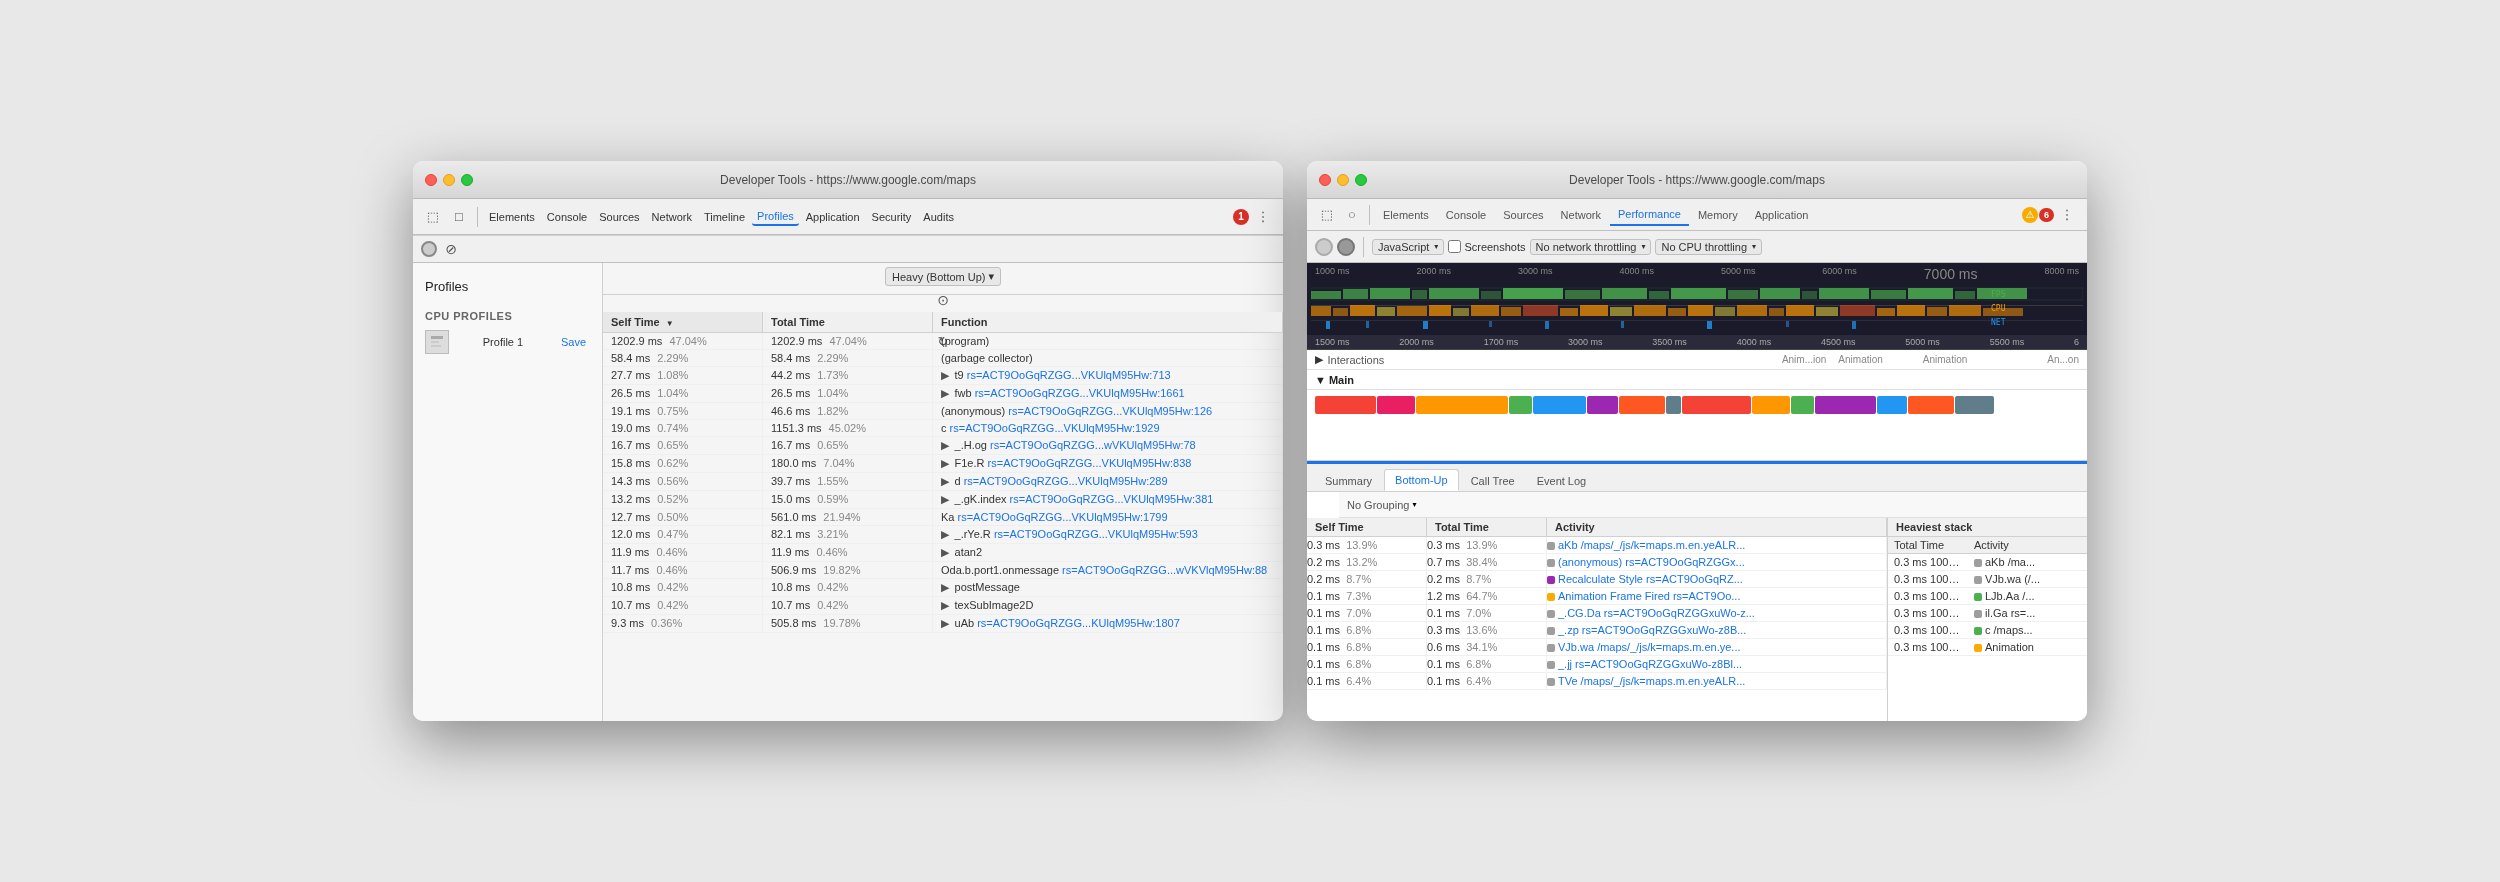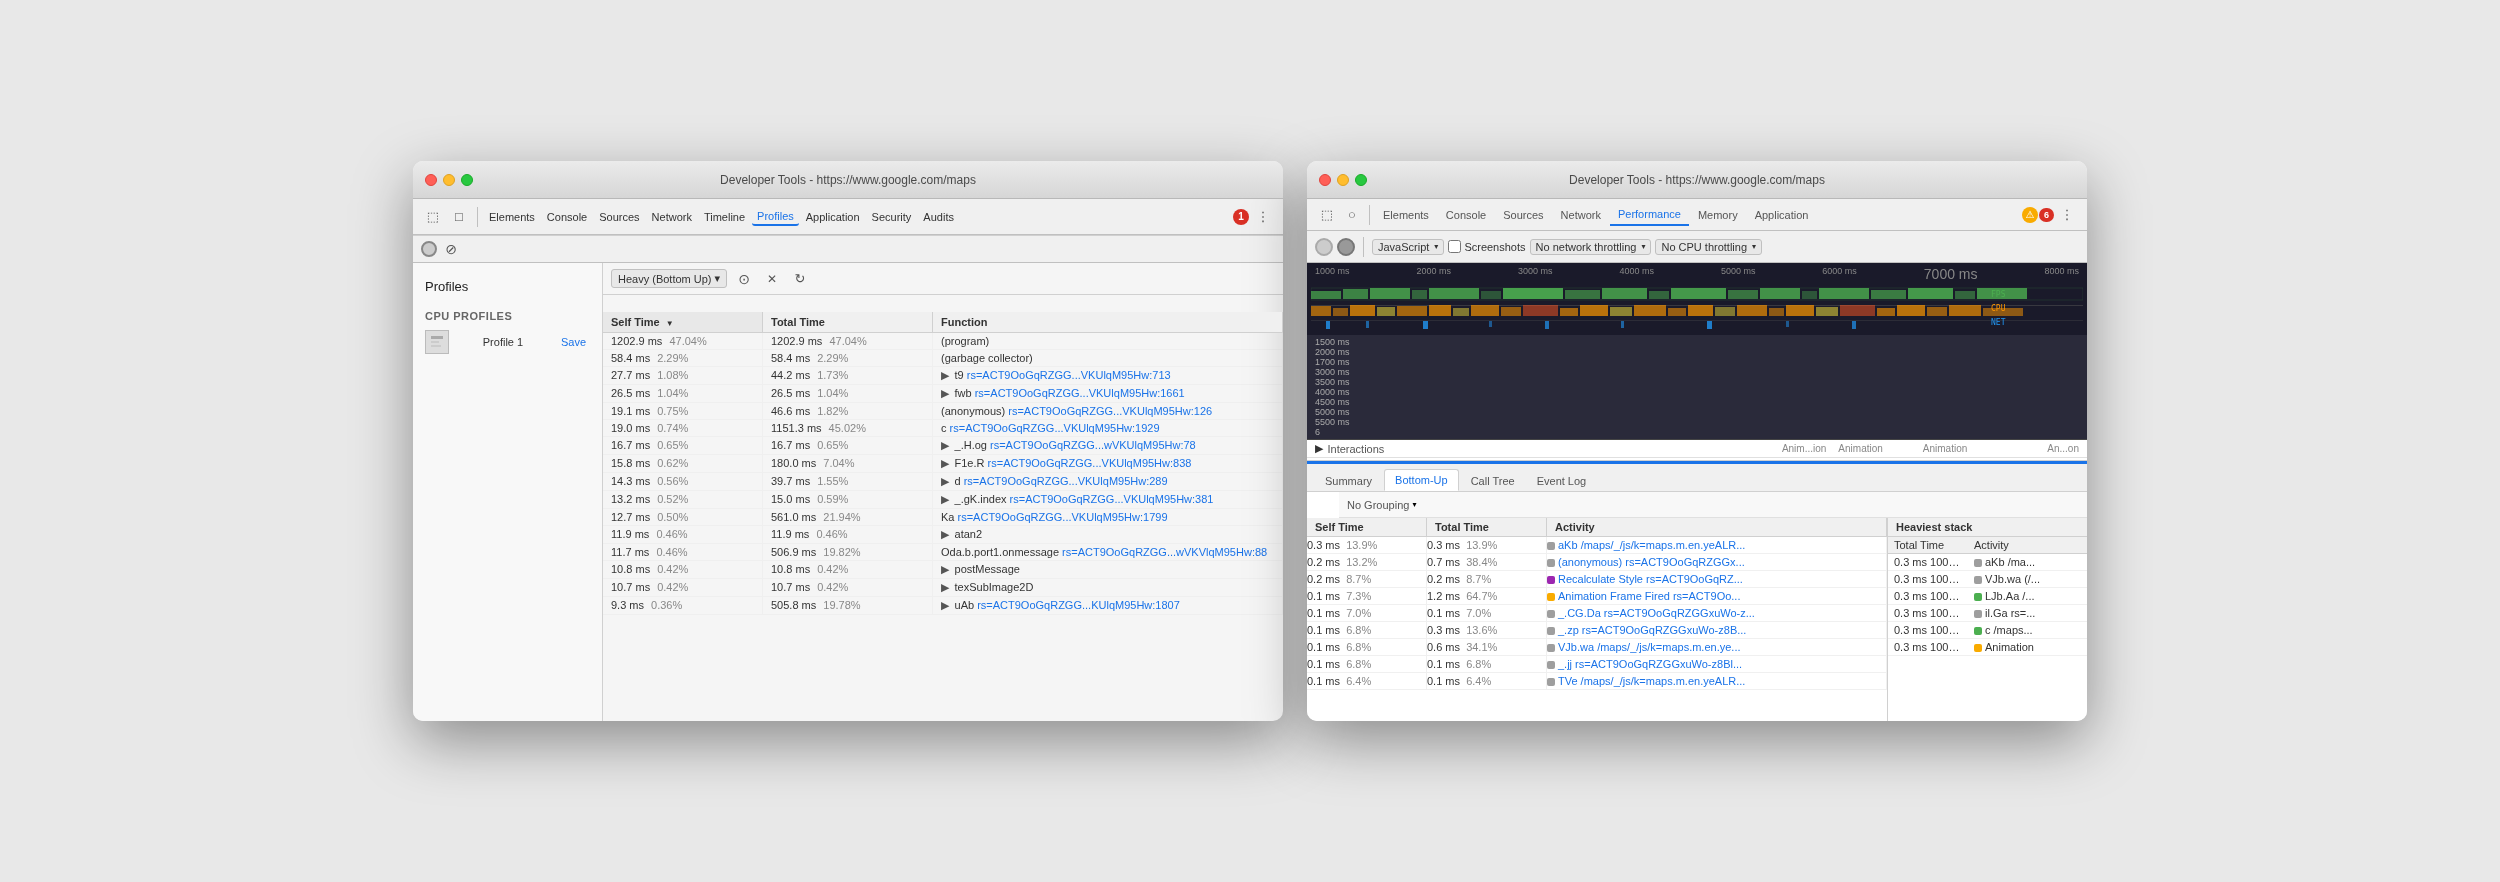--- a/index.html
+++ b/index.html
@@ -189,20 +189,21 @@
 
     
     .profiler-toolbar {
       background: #f5f5f5;
       border-bottom: 1px solid #d0d0d0;
       display: flex;
       align-items: center;
       padding: 4px 8px;
       gap: 6px;
       height: 32px;
+      flex-direction: column;
     }
 
     .dropdown-btn {
       display: flex;
       align-items: center;
       gap: 3px;
       background: #e8e8e8;
       border: 1px solid #c0c0c0;
       border-radius: 3px;
       padding: 2px 6px;
@@ -676,20 +677,25 @@
         </div>
         <div class="table-row">
           <div class="table-cell">13.2 ms <span class="pct">0.52%</span></div>
           <div class="table-cell">15.0 ms <span class="pct">0.59%</span></div>
           <div class="table-cell"><span class="triangle">▶</span> _.gK.index <span class="func-link">rs=ACT9OoGqRZGG...VKUlqM95Hw:381</span></div>
         </div>
         <div class="table-row">
           <div class="table-cell">12.7 ms <span class="pct">0.50%</span></div>
           <div class="table-cell">561.0 ms <span class="pct">21.94%</span></div>
           <div class="table-cell">Ka <span class="func-link">rs=ACT9OoGqRZGG...VKUlqM95Hw:1799</span></div>
+        </div>
+        <div class="table-row">
+          <div class="table-cell">12.0 ms <span class="pct">0.47%</span></div>
+          <div class="table-cell">82.1 ms <span class="pct">3.21%</span></div>
+          <div class="table-cell"><span class="triangle">▶</span> _.rYe.R <span class="func-link">rs=ACT9OoGqRZGG...VKUlqM95Hw:593</span></div>
         </div>
         <div class="table-row">
           <div class="table-cell">11.9 ms <span class="pct">0.46%</span></div>
           <div class="table-cell">11.9 ms <span class="pct">0.46%</span></div>
           <div class="table-cell"><span class="triangle">▶</span> atan2</div>
         </div>
         <div class="table-row">
           <div class="table-cell">11.7 ms <span class="pct">0.46%</span></div>
           <div class="table-cell">506.9 ms <span class="pct">19.82%</span></div>
           <div class="table-cell">Oda.b.port1.onmessage <span class="func-link">rs=ACT9OoGqRZGG...wVKVlqM95Hw:88</span></div>
@@ -842,21 +848,21 @@
         <rect x="475" y="38" width="3" height="6" fill="#2196f3" opacity="0.5"></rect>
         <rect x="541" y="38" width="4" height="8" fill="#2196f3" opacity="0.7"></rect>
 
         <text x="680" y="14" font-size="8" fill="#4caf50" font-family="monospace">FPS</text>
         <text x="680" y="28" font-size="8" fill="#ff9800" font-family="monospace">CPU</text>
         <text x="680" y="42" font-size="8" fill="#2196f3" font-family="monospace">NET</text>
       </svg>
     </div>
   </div>
 
-  <div style="display:flex; justify-content:space-between; padding: 2px 8px; background:#2a2a3a; border-bottom:1px solid #444;flex-direction:column;">
+  <div style="display:flex; justify-content:space-between; padding: 2px 8px; background:#2a2a3a; border-bottom:1px solid #444;">
     <span style="font-size:9px; color:#aaa;">1500 ms</span>
     <span style="font-size:9px; color:#aaa;">2000 ms</span>
     <span style="font-size:9px; color:#aaa;">1700 ms</span>
     <span style="font-size:9px; color:#aaa;">3000 ms</span>
     <span style="font-size:9px; color:#aaa;">3500 ms</span>
     <span style="font-size:9px; color:#aaa;">4000 ms</span>
     <span style="font-size:9px; color:#aaa;">4500 ms</span>
     <span style="font-size:9px; color:#aaa;">5000 ms</span>
     <span style="font-size:9px; color:#aaa;">5500 ms</span>
     <span style="font-size:9px; color:#aaa;">6</span>

